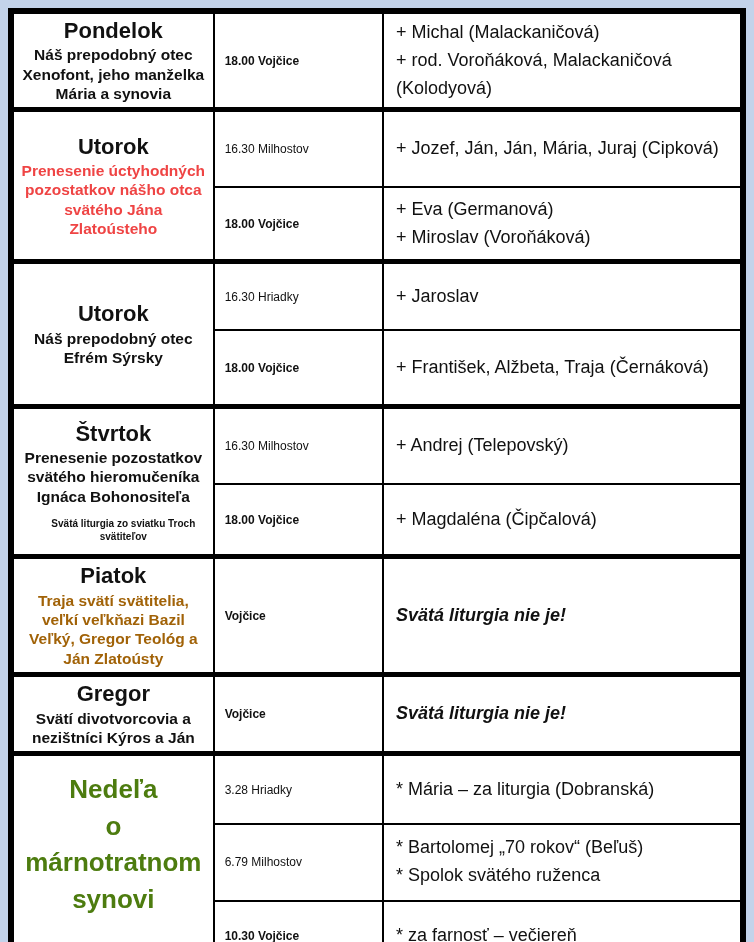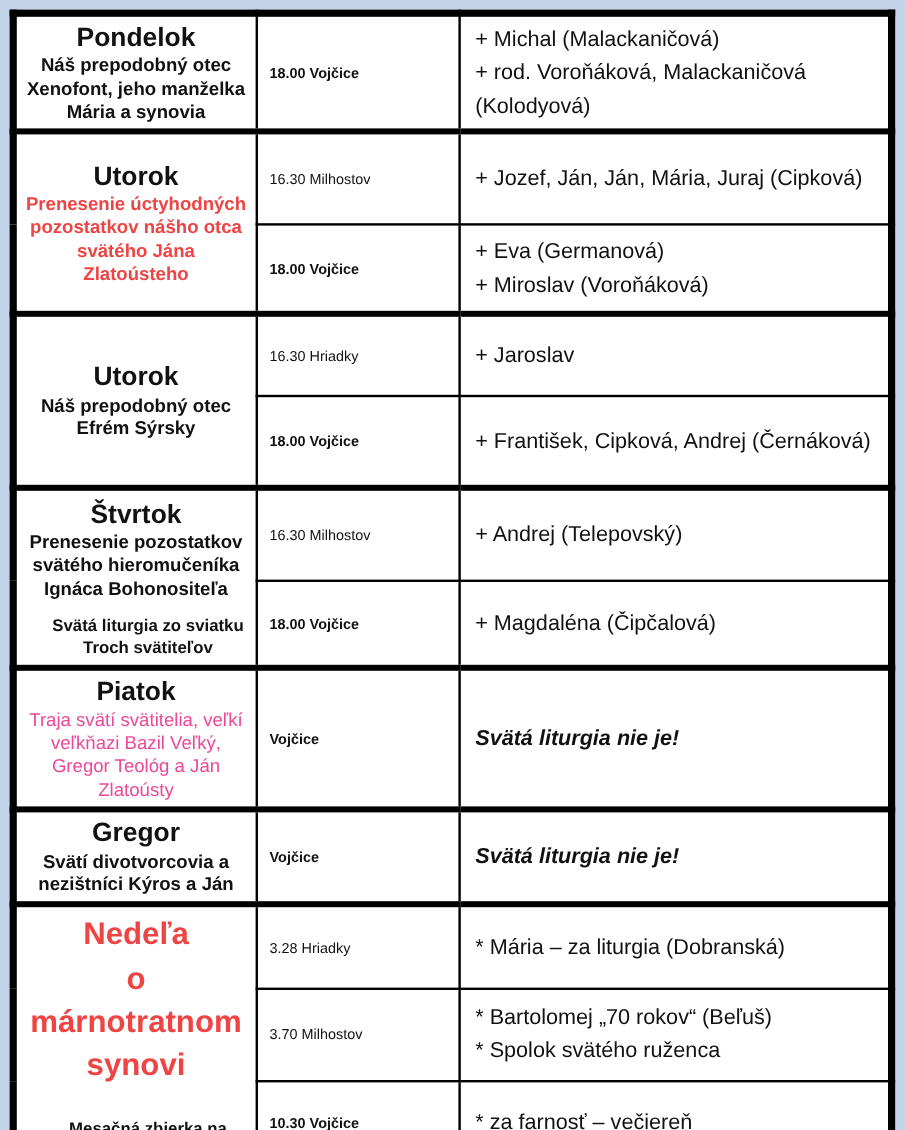--- a/index.html
+++ b/index.html
@@ -45,33 +45,33 @@
     align-items: center;
     gap: 2px;
   }
   .day-title {
     font-size: 22px;
     font-weight: bold;
     line-height: 1.15;
     white-space: pre-line;
   }
   .day-title.red {
-    color: #ef4444;
+    color: #4d7c0f;
     font-size: 26px;
     line-height: 1.4;
   }
   .day-desc {
     font-size: 15.5px;
     line-height: 1.25;
     white-space: pre-line;
     font-weight: bold;
   }
   .day-desc.green { color: #ef4444; }
-  .day-desc.green-bold { color: #ec4899; font-weight: normal; }
-  .day-desc.bold { font-weight: bold; font-size: 14px; margin-left: 20px; }
+  .day-desc.green-bold { color: #a16207; font-weight: bold; }
+  .day-desc.bold { font-weight: bold; font-size: 10px; margin-left: 20px; }
   .gap-sm { height: 8px; }
   .gap-md { height: 22px; }
 
   
   td.time {
     font-size: 12px;
   }
   td.time.bold { font-weight: bold; }
 
   
@@ -146,21 +146,21 @@
         <div class="day-inner">
           <div class="day-title">Utorok</div>
           <div class="day-desc">Náš prepodobný otec Efrém Sýrsky</div>
         </div>
       </td>
       <td class="time">16.30 Hriadky</td>
       <td class="intent">+ Jaroslav</td>
     </tr>
     <tr class="r5">
       <td class="time bold">18.00 Vojčice</td>
-      <td class="intent">+ František, Cipková, Andrej (Černáková)</td>
+      <td class="intent">+ František, Alžbeta, Traja (Černáková)</td>
     </tr>
 
     <tr class="grp r6">
       <td class="day" rowspan="2">
         <div class="day-inner">
           <div class="day-title">Štvrtok</div>
           <div class="day-desc">Prenesenie pozostatkov svätého hieromučeníka Ignáca Bohonositeľa</div>
           <div class="gap-sm"></div>
           <div class="day-desc bold">Svätá liturgia zo sviatku Troch svätiteľov</div>
         </div>
@@ -202,21 +202,21 @@
 o márnotratnom
 synovi</div>
           <div class="gap-md"></div>
           <div class="day-desc bold">Mesačná zbierka na chrám</div>
         </div>
       </td>
       <td class="time">3.28 Hriadky</td>
       <td class="intent">* Mária – za liturgia (Dobranská)</td>
     </tr>
     <tr class="r11">
-      <td class="time">3.70 Milhostov</td>
+      <td class="time">6.79 Milhostov</td>
       <td class="intent">* Bartolomej „70 rokov“ (Beľuš)
 * Spolok svätého ruženca</td>
     </tr>
     <tr class="r12">
       <td class="time bold">10.30 Vojčice</td>
       <td class="intent">* za farnosť – večiereň</td>
     </tr>
   </tbody>
     </table>
 </div>

